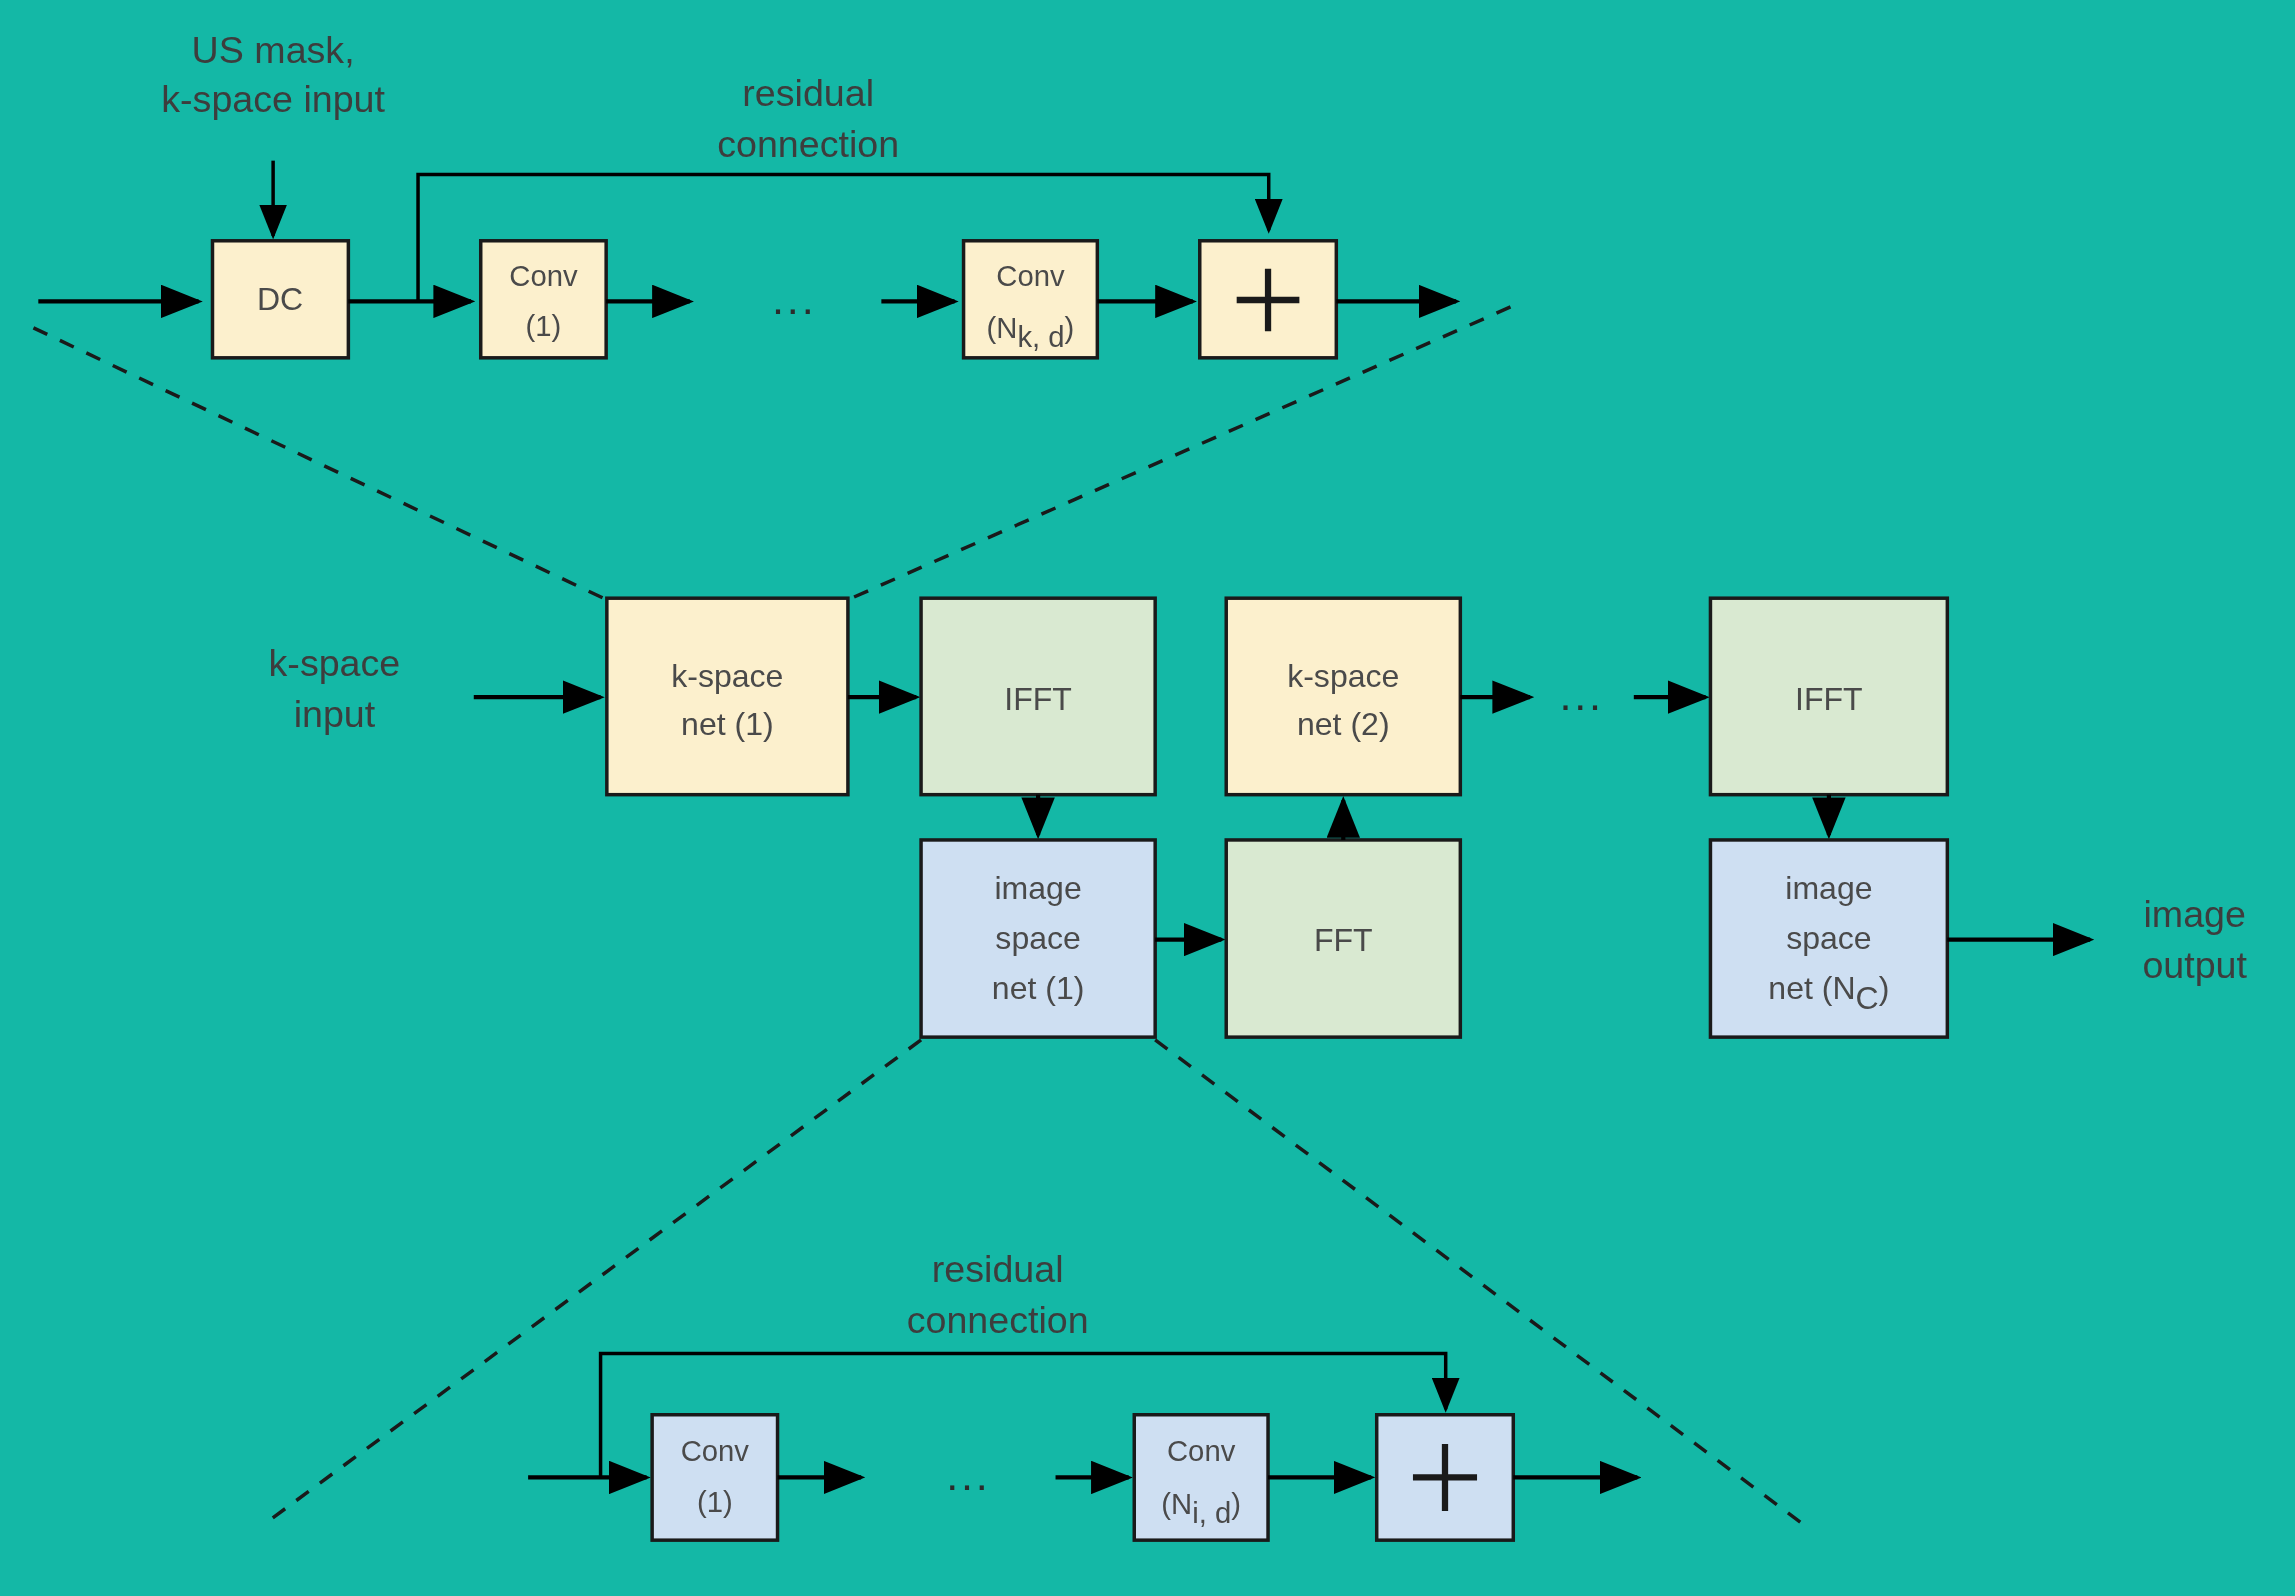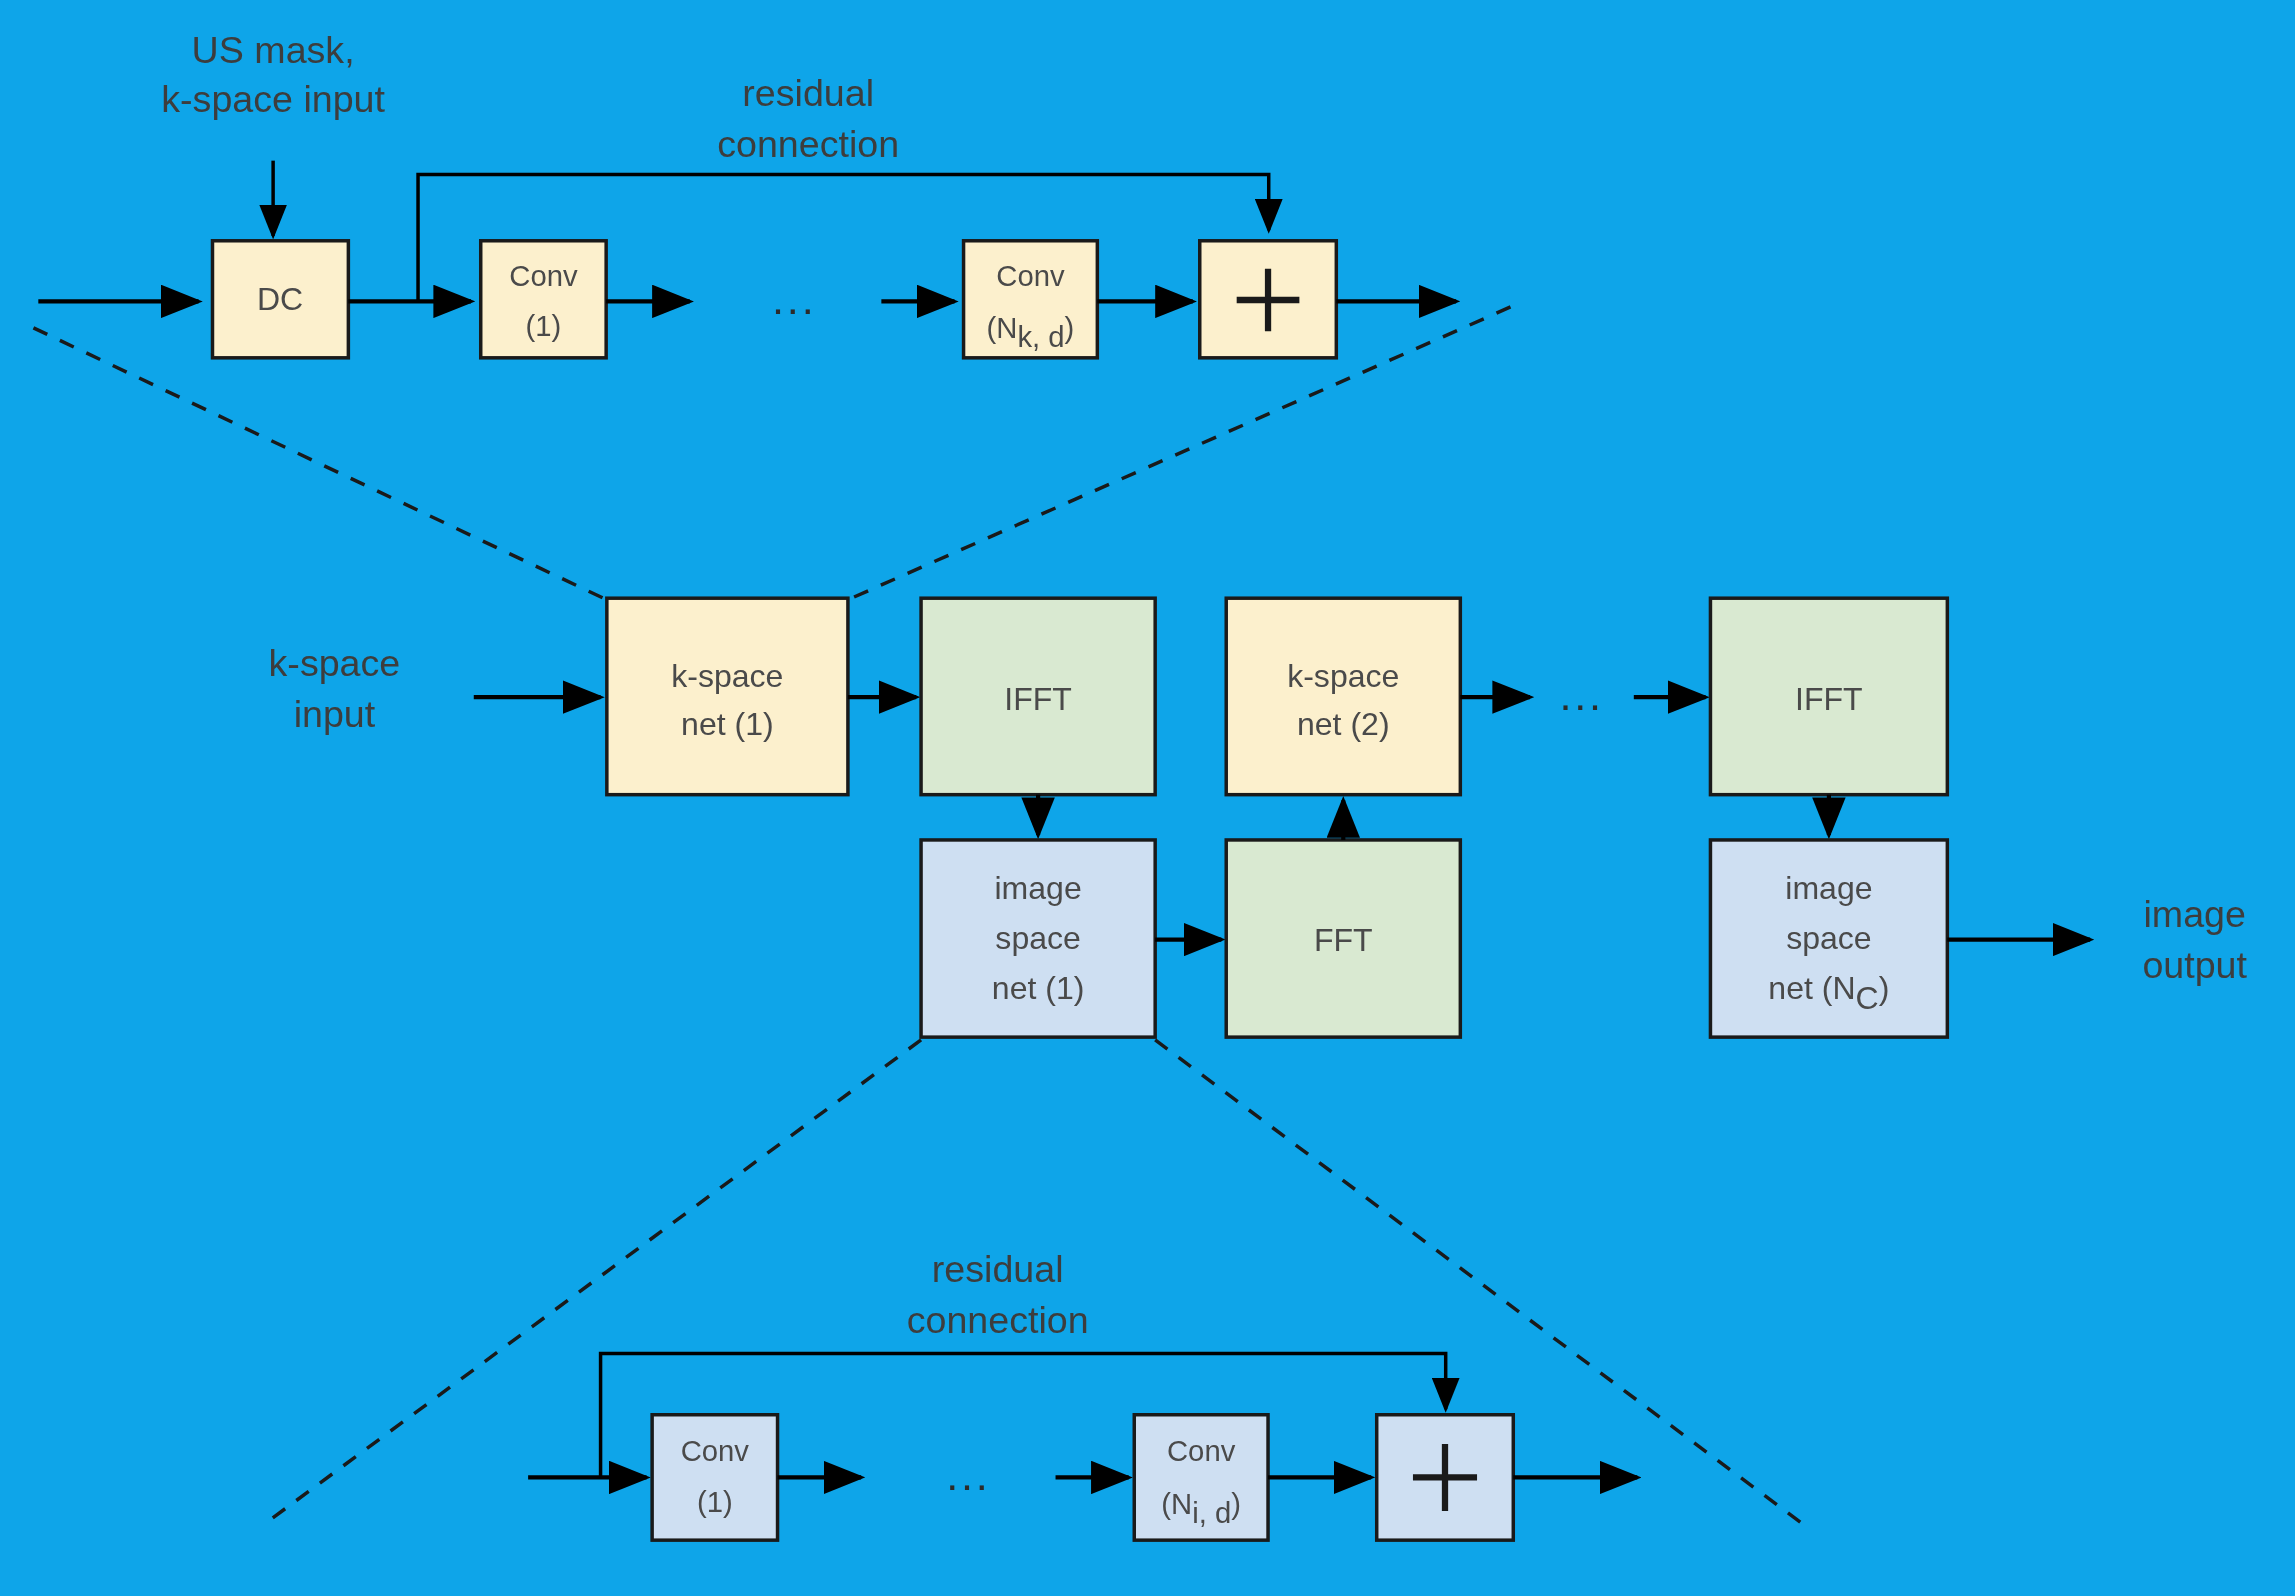--- a/index.html
+++ b/index.html
@@ -7,21 +7,21 @@
     padding: 0;
     background: #ffffff;
   }
   body {
     font-family: "Liberation Sans", sans-serif;
   }
   #stage {
     position: relative;
     width: 2295px;
     height: 1597px;
-    background: #0ea5e9;
+    background: #14b8a6;
     overflow: hidden;
   }
   svg.diagram {
     position: absolute;
     left: 0;
     top: 0;
     width: 2295px;
     height: 1597px;
   }
   .box-rect {

